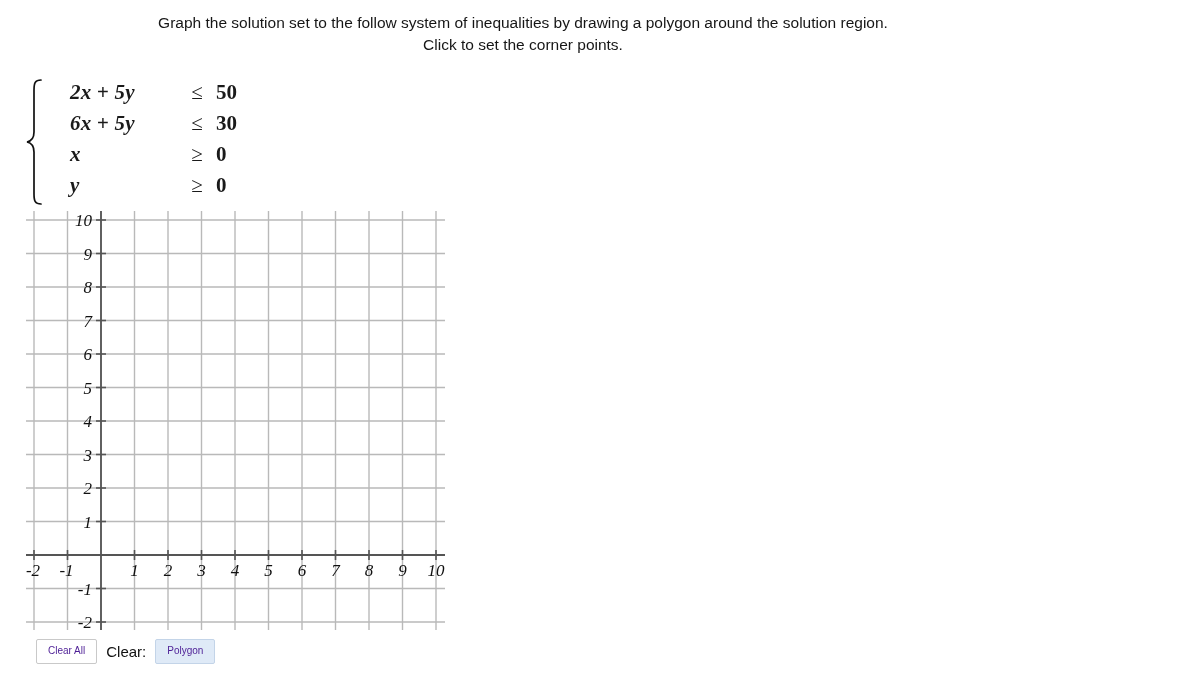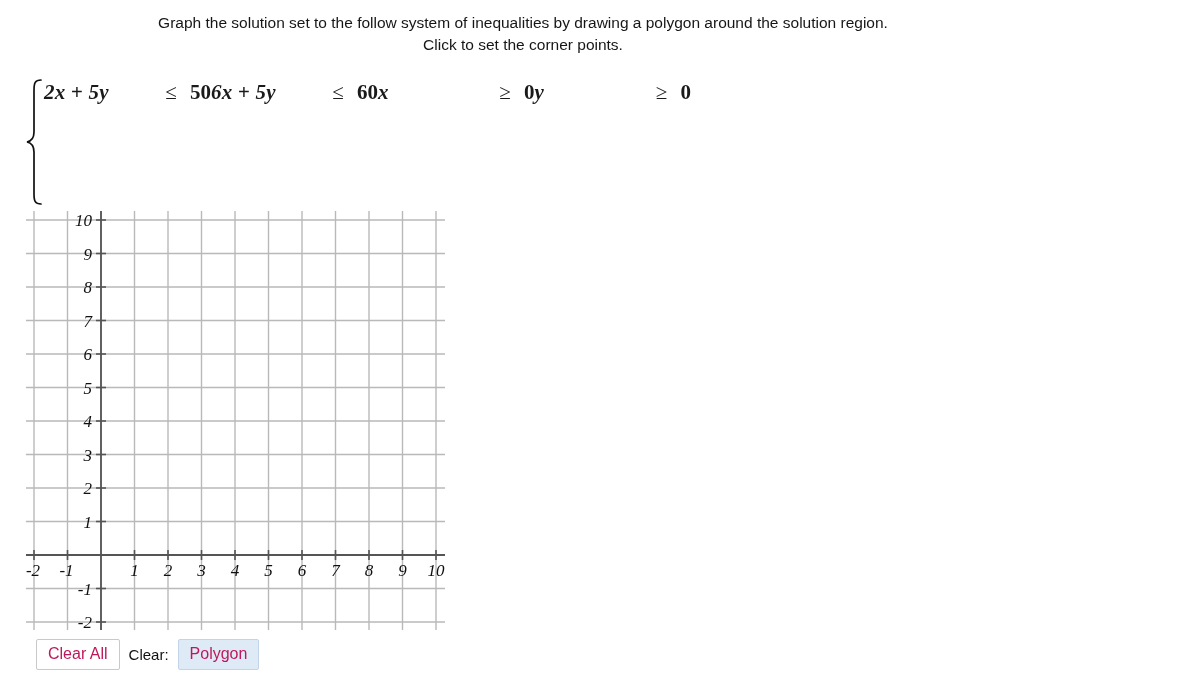--- a/index.html
+++ b/index.html
@@ -41,23 +41,24 @@
     font-family: "Liberation Serif", serif;
   }
   #brace {
     width: 20px;
     position: relative;
     flex: 0 0 20px;
   }
   #brace svg { display: block; }
   #eqs {
     display: flex;
-    flex-direction: row;
+    flex-direction: column;
     justify-content: center;
     padding: 2px 0 2px 0;
+    margin-left: 26px;
   }
   .eqrow {
     display: flex;
     align-items: baseline;
     height: 32px;
   }
   .lhs {
     width: 108px;
     font-size: 21px;
     font-style: italic;
@@ -101,27 +102,27 @@
     position: absolute;
     left: 36px;
     top: 639px;
     display: flex;
     align-items: center;
     gap: 9px;
     font-size: 15px;
   }
   .btn {
     font-family: "Liberation Sans", sans-serif;
-    font-size: 16px;
+    font-size: 10px;
     line-height: 1;
     padding: 6px 11px 7px 11px;
     border: 1px solid #c9c9c9;
     border-radius: 2px;
     background: #ffffff;
-    color: #be185d;
+    color: #4c1d95;
     cursor: pointer;
     white-space: nowrap;
   }
   .btn.accent {
     background: #dfeaf7;
     border-color: #c3d4e8;
   }
   #draw-label {
     font-family: "Liberation Sans", sans-serif;
     font-size: 15px;
@@ -145,21 +146,21 @@
   </div>
   <div id="eqs">
     <div class="eqrow">
       <span class="lhs">2x + 5y</span>
       <span class="rel">≤</span>
       <span class="rhs">50</span>
     </div>
     <div class="eqrow">
       <span class="lhs">6x + 5y</span>
       <span class="rel">≤</span>
-      <span class="rhs">60</span>
+      <span class="rhs">30</span>
     </div>
     <div class="eqrow">
       <span class="lhs">x</span>
       <span class="rel">≥</span>
       <span class="rhs">0</span>
     </div>
     <div class="eqrow">
       <span class="lhs">y</span>
       <span class="rel">≥</span>
       <span class="rhs">0</span>

